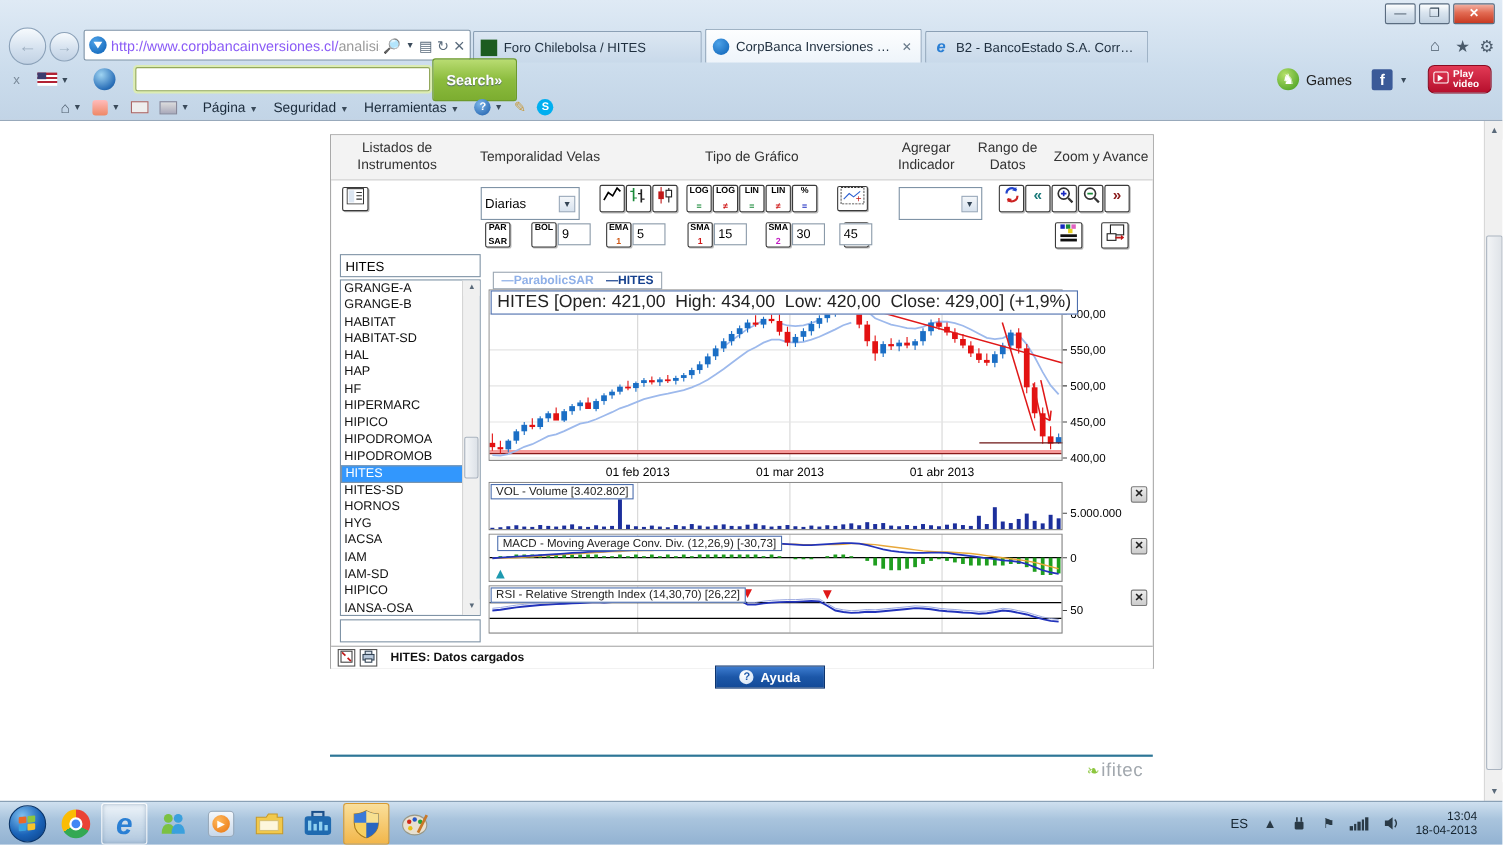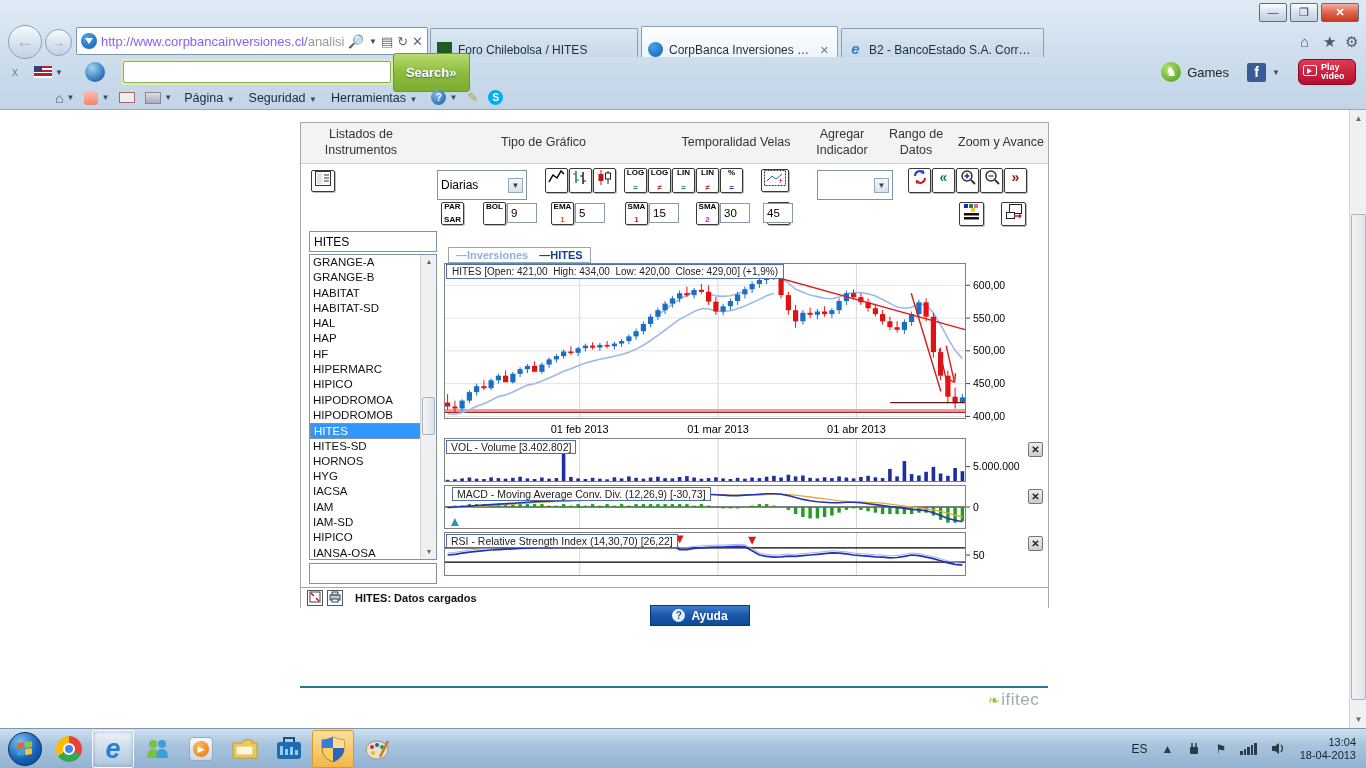--- a/index.html
+++ b/index.html
@@ -19,21 +19,21 @@
   #addressbar { position:absolute; left:76px; top:27px; width:352px; height:28px; background:#fff;
     border:1px solid #7f93a6; border-radius:2px; display:flex; align-items:center; padding:0 4px; gap:4px; }
   #addressbar .url { font-size:13px; white-space:nowrap; overflow:hidden; flex:1; }
   #addressbar .url .host { color:#8b5cf6; }
   #addressbar .url .path { color:#9a9a9a; }
   .addr-ico { color:#5a6b7c; font-size:13px; flex:0 0 auto; cursor:pointer; }
   .favicon { width:16px; height:16px; border-radius:50%; background:radial-gradient(circle at 35% 30%,#4da2e8,#0a5fb4); position:relative; flex:0 0 auto;}
   .favicon:after { content:""; position:absolute; left:4px; top:5px; border-left:4px solid transparent; border-right:4px solid transparent; border-top:6px solid #fff; }
 
   .tab { position:absolute; top:28px; height:29px; background:linear-gradient(#dce7f2,#c8d9ea);
-    border:1px solid #8ba0b5; border-bottom:none; border-radius:2px 2px 0 0; display:flex; align-items:flex-end; padding:0 6px; gap:6px; font-size:12px; color:#1e2e3e; }
+    border:1px solid #8ba0b5; border-bottom:none; border-radius:2px 2px 0 0; display:flex; align-items:center; padding:0 6px; gap:6px; font-size:12px; color:#1e2e3e; }
   .tab.active { background:linear-gradient(#fdfeff,#eef4fa); height:31px; top:26px; z-index:3; }
   .tab .tlabel { white-space:nowrap; overflow:hidden; text-overflow:ellipsis; }
   .tab .tclose { color:#6a7a8a; font-size:11px; padding:0 2px; }
   .tico { width:15px; height:15px; flex:0 0 auto; }
 
   #row2 { position:absolute; left:0; top:58px; width:1366px; height:28px; display:flex; align-items:center; }
   #row3 { position:absolute; left:0; top:86px; width:1366px; height:23px; display:flex; align-items:center; font-size:12.5px; color:#1b2b3b; }
   .menuitem { margin-right:14px; cursor:pointer; }
   .caret { font-size:8px; color:#3a4a5a; }
   #searchbox { width:268px; height:22px; border:1px solid #93a85c; background:#fff; border-radius:2px; box-shadow:0 0 0 2px #dcecb4; font-size:12px; padding:0 5px;}
@@ -69,21 +69,21 @@
 
   #sidebar-input, #sidebar-input2 { position:absolute; left:8px; width:128px; height:21px; border:1px solid #7f93a6; font-size:12px; padding:0 4px; }
   #stocklist { position:absolute; left:8px; top:131px; width:128px; height:306px; border:1px solid #7f93a6; background:#fff; overflow:hidden; }
   .stock { font-size:11.5px; color:#111; padding:1px 3px; height:15.3px; white-space:nowrap; cursor:pointer; }
   .stock.sel { background:#3297fd; color:#fff; }
   #listscroll { position:absolute; right:0; top:0; width:16px; height:100%; background:#f0f0f0; border-left:1px solid #d5d5d5; }
   #listthumb { position:absolute; left:1px; top:142px; width:13px; height:38px; background:linear-gradient(90deg,#f4f6f8,#dde2e8); border:1px solid #a8b2bf; border-radius:2px;}
 
   #chartcol { position:absolute; left:143px; top:106px; width:604px; height:356px; }
   #legend { position:absolute; left:4px; top:18px; border:1px solid #9aa6b2; background:#fff; padding:1px 7px; font-size:11px; font-weight:bold; }
-  #infobar { position:absolute; left:2px; top:35px; border:1px solid #4d6fae; background:#fff; padding:1px 5px; font-size:10px; color:#222; white-space:pre; z-index:2;}
+  #infobar { position:absolute; left:2px; top:35px; border:1px solid #4d6fae; background:#fff; padding:1px 5px; font-size:16px; color:#222; white-space:pre; z-index:2;}
   .plabel { position:absolute; border:1px solid #4d6fae; background:#fff; padding:0 4px; font-size:10.5px; color:#222; z-index:2; white-space:nowrap;}
   svg text.tk { font-size:10.5px; fill:#000; font-family:"Liberation Sans",sans-serif; }
   svg text.xl { font-size:11px; fill:#000; font-family:"Liberation Sans",sans-serif; }
   .xbtn { position:absolute; left:584px; width:15px; height:15px; background:linear-gradient(#eee,#ccc); border:1px solid #777; border-radius:2px;
      font-size:10px; font-weight:bold; color:#222; text-align:center; line-height:13px; cursor:pointer; }
 
   #statusrow { position:absolute; left:0; top:464px; width:747px; height:21px; border-top:1px solid #a9a9a9; display:flex; align-items:center; gap:4px; padding-left:6px; background:#fff;}
   #statusrow .stxt { font-size:11px; font-weight:bold; color:#111; margin-left:8px;}
   .sicon { width:16px; height:16px; border:1px solid #555; background:#fff; font-size:9px; text-align:center; line-height:15px; }
 
@@ -96,21 +96,21 @@
 
   
   #taskbar { position:absolute; left:0; top:728px; width:1366px; height:40px;
     background:linear-gradient(#cfe0ef,#a9c4dd 40%,#92b2d2); border-top:1px solid #7d96ad; display:flex; align-items:center; }
   .tb-slot { width:42px; height:38px; display:flex; align-items:center; justify-content:center; border-radius:3px; margin:0 1px; cursor:pointer;}
   .tb-slot.open { background:linear-gradient(rgba(255,255,255,.65),rgba(255,255,255,.25)); border:1px solid rgba(255,255,255,.8); box-shadow:inset 0 0 4px rgba(90,120,150,.5);}
   .tb-slot.alert { background:linear-gradient(#fadf9a,#f2b64a); border:1px solid #d89a30; }
   #orb { width:34px; height:34px; border-radius:50%; background:radial-gradient(circle at 35% 28%,#7ec0f0,#1a63b8 55%,#0a3c80); border:1px solid #0a3468; position:relative;}
   .flag4 { position:absolute; left:8px; top:9px; width:16px; height:14px; display:grid; grid-template-columns:7px 7px; grid-template-rows:6px 6px; gap:1px; transform:skewY(-6deg);}
   .flag4 i { border-radius:1px; }
-  #tray { margin-left:auto; display:flex; align-items:center; gap:14px; padding-right:10px; color:#15242f; }
+  #tray { margin-left:auto; display:flex; align-items:center; gap:14px; padding-right:23px; color:#15242f; }
   #tray .tico2 { font-size:12px; color:#2a3a46; }
   #clock { text-align:right; font-size:11px; line-height:13px; color:#15242f; }
   .sigbars { display:flex; align-items:flex-end; gap:1px; }
   .sigbars i { width:2.5px; background:#2a3a46; display:block;}
 </style>
 </head>
 <body>
 
 <div id="chrome">
 
@@ -190,22 +190,22 @@
   <div id="pagescroll">
     <div class="sarrow" style="top:0;">▲</div>
     <div id="scrollthumb"></div>
     <div class="sarrow" style="bottom:0;">▼</div>
   </div>
 
   <div id="panel">
 
     <div id="sec-headers">
       <div class="sec-h" style="width:120px;">Listados de Instrumentos</div>
+      <div class="sec-h" style="width:140px;">Temporalidad Velas</div>
       <div class="sec-h" style="width:245px;">Tipo de Gráfico</div>
-      <div class="sec-h" style="width:140px;">Temporalidad Velas</div>
       <div class="sec-h" style="width:72px;">Agregar Indicador</div>
       <div class="sec-h" style="width:76px;">Rango de Datos</div>
       <div class="sec-h" style="flex:1;">Zoom y Avance</div>
     </div>
 
     <div class="mini-btn" style="left:10px;top:47px;width:24px;height:22px;">
       <svg width="16" height="15">
           <rect x="0.5" y="0.5" width="15" height="14" fill="#fff" stroke="#333"></rect>
           <rect x="2" y="2" width="5" height="11" fill="#dce6f2"></rect>
           <line x1="9" y1="4" x2="14" y2="4" stroke="#333"></line>
@@ -375,21 +375,21 @@
       <div id="listscroll">
         <div class="sarrow" style="top:0;width:16px;height:14px;line-height:14px;font-size:7px;">▲</div>
         <div id="listthumb"></div>
         <div class="sarrow" style="bottom:0;width:16px;height:14px;line-height:14px;font-size:7px;">▼</div>
       </div>
     </div>
     <input id="sidebar-input2" style="top: 440px;" value="">
 
     <div id="chartcol">
       <div id="legend">
-        <span style="color:#8fb0e8;">—<span>Inversiones</span></span>
+        <span style="color:#8fb0e8;">—<span>ParabolicSAR</span></span>
         <span style="color:#16418e;margin-left:8px;">—<span>HITES</span></span>
       </div>
       <div id="infobar">HITES [Open: 421,00  High: 434,00  Low: 420,00  Close: 429,00] (+1,9%)</div>
       <svg id="svg-main" width="604" height="174" style="position:absolute;left:0;top:34px;">
           <line x1="135.7" y1="1" x2="135.7" y2="155" stroke="#d6d6d6" stroke-width="1"></line>
           <line x1="274.1" y1="1" x2="274.1" y2="155" stroke="#d6d6d6" stroke-width="1"></line>
           <line x1="412.4" y1="1" x2="412.4" y2="155" stroke="#d6d6d6" stroke-width="1"></line>
           <line x1="1" y1="22.3" x2="521" y2="22.3" stroke="#e4e4e4" stroke-width="1"></line>
           <line x1="522" y1="22.3" x2="526" y2="22.3" stroke="#444" stroke-width="1"></line>
           <text class="tk" x="529" y="25.8">600,00</text>

